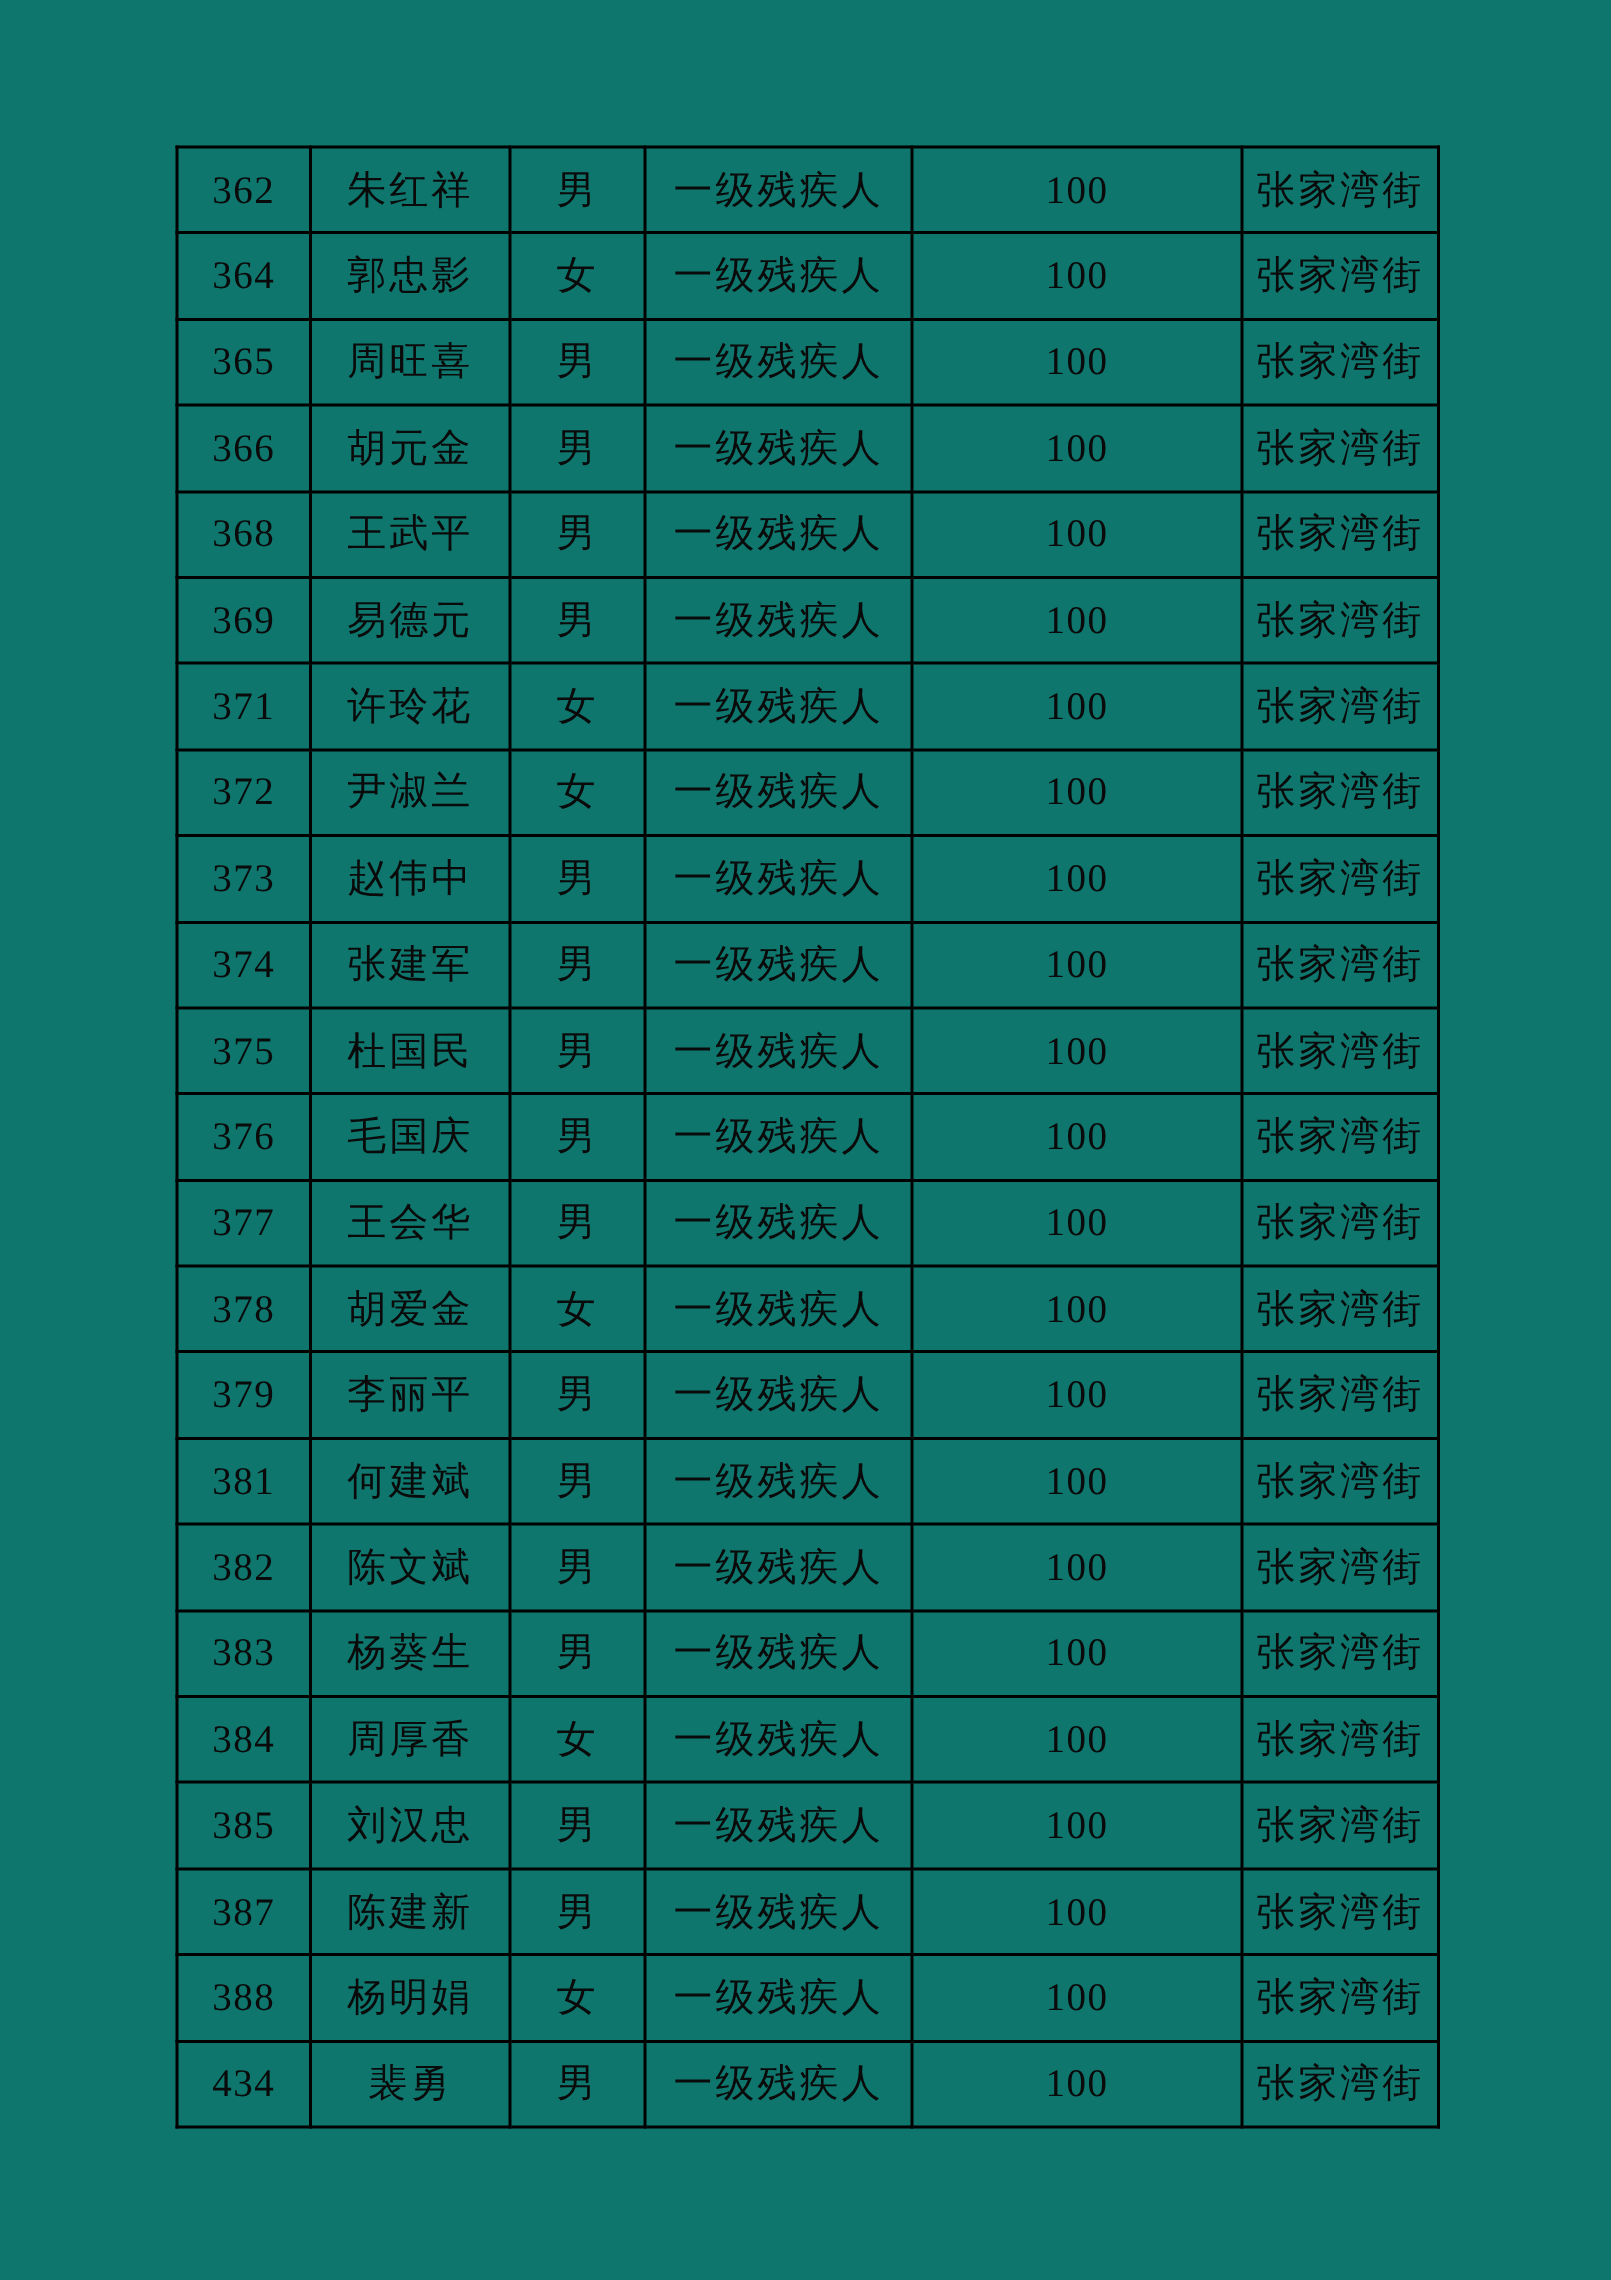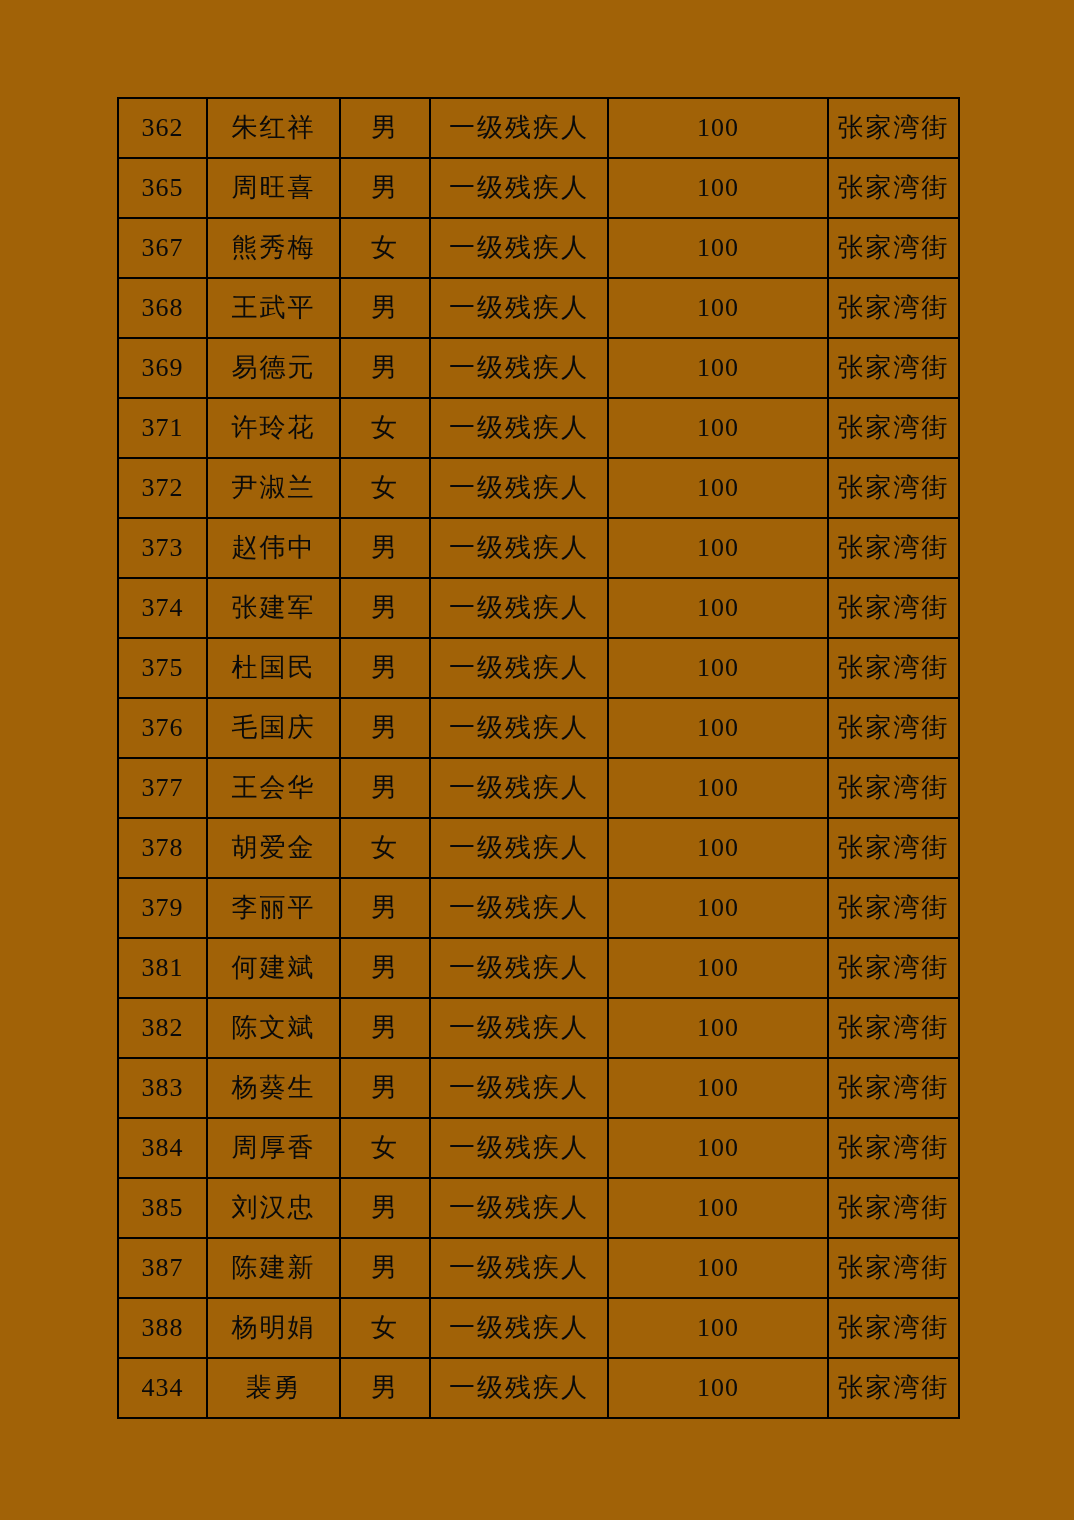--- a/index.html
+++ b/index.html
@@ -4,21 +4,21 @@
 <style>
   html, body {
     margin: 0;
     padding: 0;
     background: #ffffff;
   }
   .page {
     position: relative;
     width: 1074px;
     height: 1520px;
-    background: #a16207;
+    background: #0f766e;
     overflow: hidden;
     font-family: "Liberation Serif", "DejaVu Serif", serif;
     color: #0a0a0a;
   }
   table.roster {
     position: absolute;
     left: 117px;
     top: 97px;
     width: 841px;
     height: 1322px;
@@ -65,31 +65,39 @@
     <tbody id="table-body">
         <tr>
           <td class="col-serial">362</td>
           <td class="col-name">朱红祥</td>
           <td class="col-gender">男</td>
           <td class="col-category">一级残疾人</td>
           <td class="col-amount">100</td>
           <td class="col-street">张家湾街</td>
         </tr>
         <tr>
+          <td class="col-serial">364</td>
+          <td class="col-name">郭忠影</td>
+          <td class="col-gender">女</td>
+          <td class="col-category">一级残疾人</td>
+          <td class="col-amount">100</td>
+          <td class="col-street">张家湾街</td>
+        </tr>
+        <tr>
           <td class="col-serial">365</td>
           <td class="col-name">周旺喜</td>
           <td class="col-gender">男</td>
           <td class="col-category">一级残疾人</td>
           <td class="col-amount">100</td>
           <td class="col-street">张家湾街</td>
         </tr>
         <tr>
-          <td class="col-serial">367</td>
-          <td class="col-name">熊秀梅</td>
-          <td class="col-gender">女</td>
+          <td class="col-serial">366</td>
+          <td class="col-name">胡元金</td>
+          <td class="col-gender">男</td>
           <td class="col-category">一级残疾人</td>
           <td class="col-amount">100</td>
           <td class="col-street">张家湾街</td>
         </tr>
         <tr>
           <td class="col-serial">368</td>
           <td class="col-name">王武平</td>
           <td class="col-gender">男</td>
           <td class="col-category">一级残疾人</td>
           <td class="col-amount">100</td>

